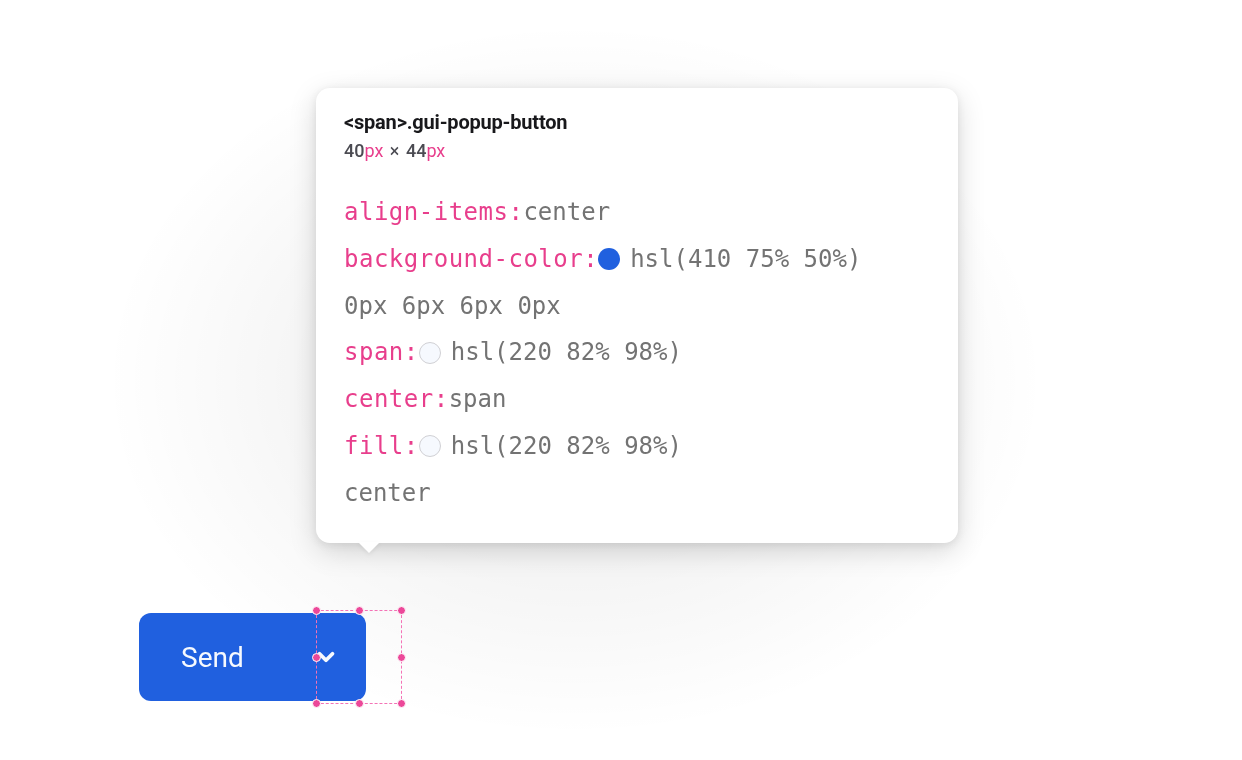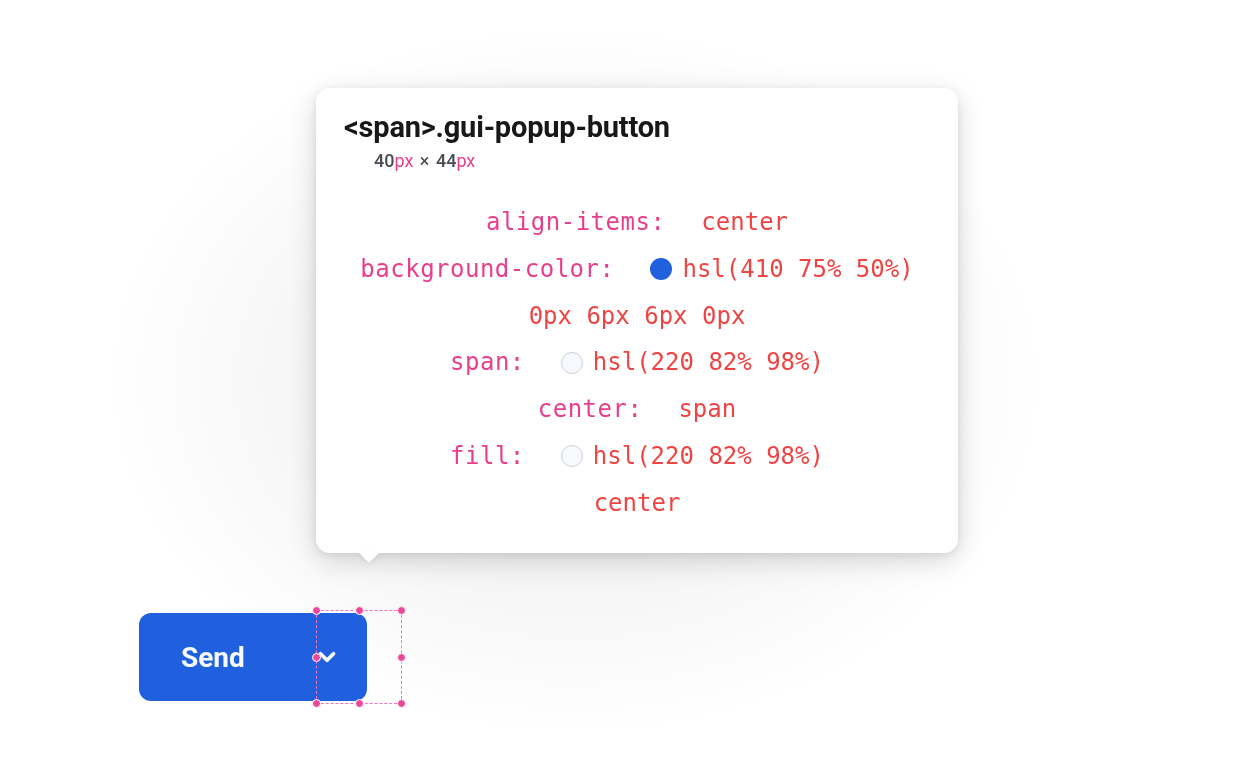--- a/index.html
+++ b/index.html
@@ -45,31 +45,30 @@
       bottom: -10px;
       width: 0;
       height: 0;
       border-left: 11px solid transparent;
       border-right: 11px solid transparent;
       border-top: 11px solid #ffffff;
       filter: drop-shadow(0 2px 2px rgba(0,0,0,0.06));
     }
 
     .tooltip-header {
-      font-size: 29px;
+      font-size: 20px;
       font-weight: 700;
       color: #18181b;
       letter-spacing: -0.2px;
     }
 
     .tooltip-dims {
       margin-top: 6px;
       font-size: 18px;
       color: #4b4b52;
-      margin-left: 30px;
     }
 
     .dim-num {
       color: #4b4b52;
       font-weight: 500;
     }
 
     .dim-unit {
       color: #e83e8c;
     }
@@ -82,37 +81,36 @@
     .props {
       margin-top: 28px;
       font-family: ui-monospace, "SF Mono", Menlo, Monaco, Consolas, monospace;
       font-size: 24px;
       line-height: 1.95;
     }
 
     .prop-row {
       display: flex;
       align-items: center;
-      justify-content: center;
-      gap: 36px;
+      justify-content: flex-start;
     }
 
     .prop-name {
       color: #e83e8c;
       letter-spacing: 0.5px;
     }
 
     .prop-value-wrap {
       display: flex;
       align-items: center;
       gap: 10px;
     }
 
     .prop-value {
-      color: #ef4444;
+      color: #737373;
     }
 
     .swatch {
       width: 22px;
       height: 22px;
       border-radius: 50%;
       flex-shrink: 0;
     }
 
     .swatch-blue {
@@ -133,21 +131,21 @@
       height: 88px;
     }
 
     .send-button {
       background: hsl(220, 75%, 50%);
       color: hsl(220, 82%, 98%);
       border: none;
       border-radius: 12px 0 0 12px;
       padding: 0 42px;
       font-size: 28px;
-      font-weight: 700;
+      font-weight: 400;
       font-family: inherit;
       cursor: pointer;
       display: flex;
       align-items: center;
       justify-content: center;
     }
 
     .popup-button {
       background: hsl(220, 75%, 50%);
       color: hsl(220, 82%, 98%);

